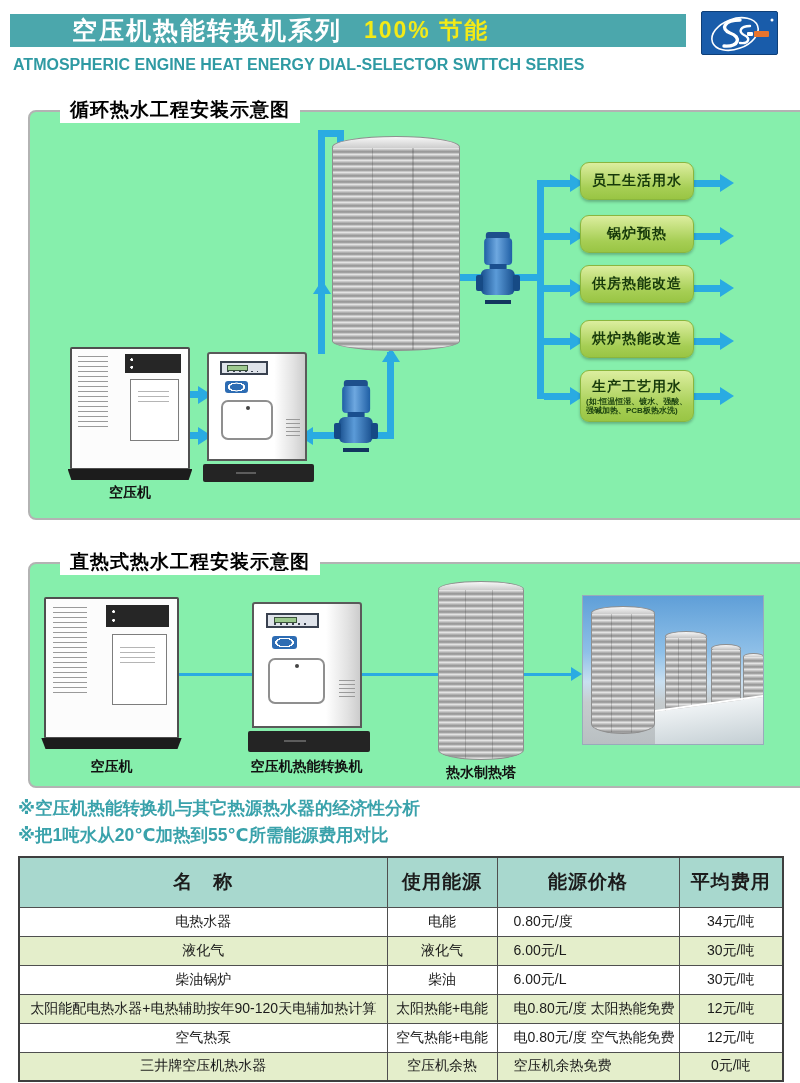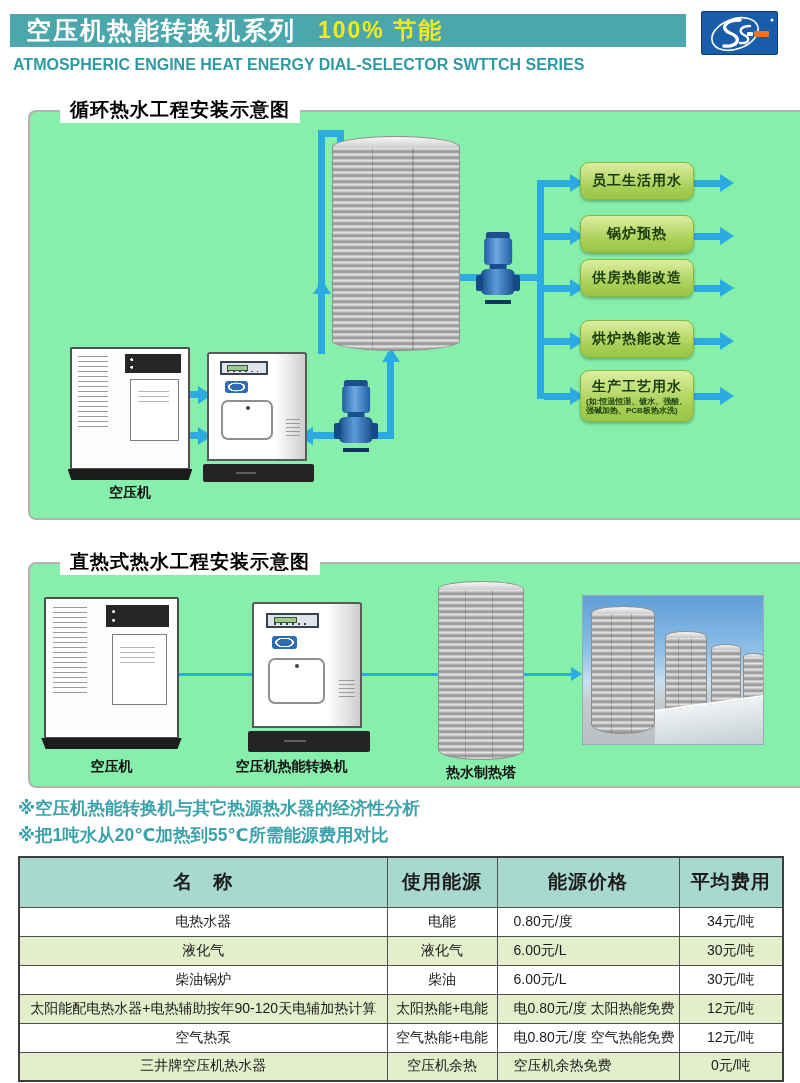--- a/index.html
+++ b/index.html
@@ -7,21 +7,21 @@
     --pipe:#2AABE2; --logo-blue:#195CAA;
     --hdr-bg:#A8D8CE; --alt-bg:#E4EECB;
   }
   *{margin:0;padding:0;box-sizing:border-box;}
   body{font-family:"Liberation Sans","DejaVu Sans",sans-serif;background:#fff;}
   .page{position:relative;width:800px;height:1083px;background:#fff;overflow:hidden;}
 
   
   .banner{position:absolute;left:10px;top:14px;width:676px;height:33px;background:var(--teal);
           display:flex;align-items:center;padding-left:16px;}
-  .title-cn{color:#fff;font-size:25px;font-weight:900;letter-spacing:2px;white-space:nowrap;}
+  .title-cn{color:#fff;font-size:25px;font-weight:900;letter-spacing:2px;white-space:nowrap;margin-left:46px;}
   .badge{color:var(--yellow);font-size:23px;font-weight:900;margin-left:22px;letter-spacing:2px;white-space:nowrap;}
   .logo{position:absolute;left:701px;top:11px;width:77px;height:44px;background:var(--logo-blue);
         border:1px solid #0e3f78;border-radius:2px;overflow:hidden;}
   .subtitle{position:absolute;left:13px;top:56px;font-size:16px;font-weight:bold;color:var(--teal-text);white-space:nowrap;}
 
   
   .panel{position:absolute;left:28px;width:796px;border:2px solid #b3b3b3;border-radius:8px;background:#86efac;}
   .panel1{top:110px;height:410px;}
   .panel2{top:562px;height:226px;padding-left:32px;}
   .panel-title{position:absolute;top:-15px;left:30px;background:#fff;padding:0 10px;
@@ -224,21 +224,21 @@
         </div>
       <div class="v-base"></div>
     </div>
 
     <div class="gbox" style="top:50px;height:38px;">
       <div class="gbox-label">员工生活用水</div>
     </div>
     <div class="gbox" style="top:103px;height:38px;">
       <div class="gbox-label">锅炉预热</div>
     </div>
-    <div class="gbox" style="top:147px;height:38px;font-family:Liberation Mono, monospace;">
+    <div class="gbox" style="top:153px;height:38px;font-family:Liberation Mono, monospace;">
       <div class="gbox-label">供房热能改造</div>
     </div>
     <div class="gbox" style="top:208px;height:38px;">
       <div class="gbox-label">烘炉热能改造</div>
     </div>
     <div class="gbox" style="top:258px;height:52px;">
       <div class="gbox-label">生产工艺用水</div>
       <div class="gbox-sub">(如:恒温恒湿、镀水、强酸、强碱加热、PCB板热水洗)</div>
     </div>
   </div>
@@ -261,21 +261,21 @@
 
     <div class="converter" style="left:222px;top:38px;width:110px;height:150px;">
       <div class="v-body">
           <div class="v-panel"></div>
           <div class="v-logo"></div>
           <div class="v-door"></div>
           <div class="v-vents"></div>
         </div>
       <div class="v-base"></div>
     </div>
-    <div class="eq-label" style="left:184px;width:155px;top:194px;">空压机热能转换机</div>
+    <div class="eq-label" style="left:199px;width:155px;top:194px;">空压机热能转换机</div>
 
     <div class="tank" style="left:408px;top:24px;width:86px;height:172px;">
       <div class="cap" style="top:-7px;height:16px;"></div>
       <div class="tbody" style="top:2px;"></div>
     </div>
     <div class="eq-label" style="left:408px;width:86px;top:200px;">热水制热塔</div>
 
     <div class="photo" style="left:552px;top:31px;width:182px;height:150px;">
       <div class="tank" style="left:8px;top:16px;width:64px;height:122px;">
         <div class="cap" style="top:-6px;height:14px;"></div>

